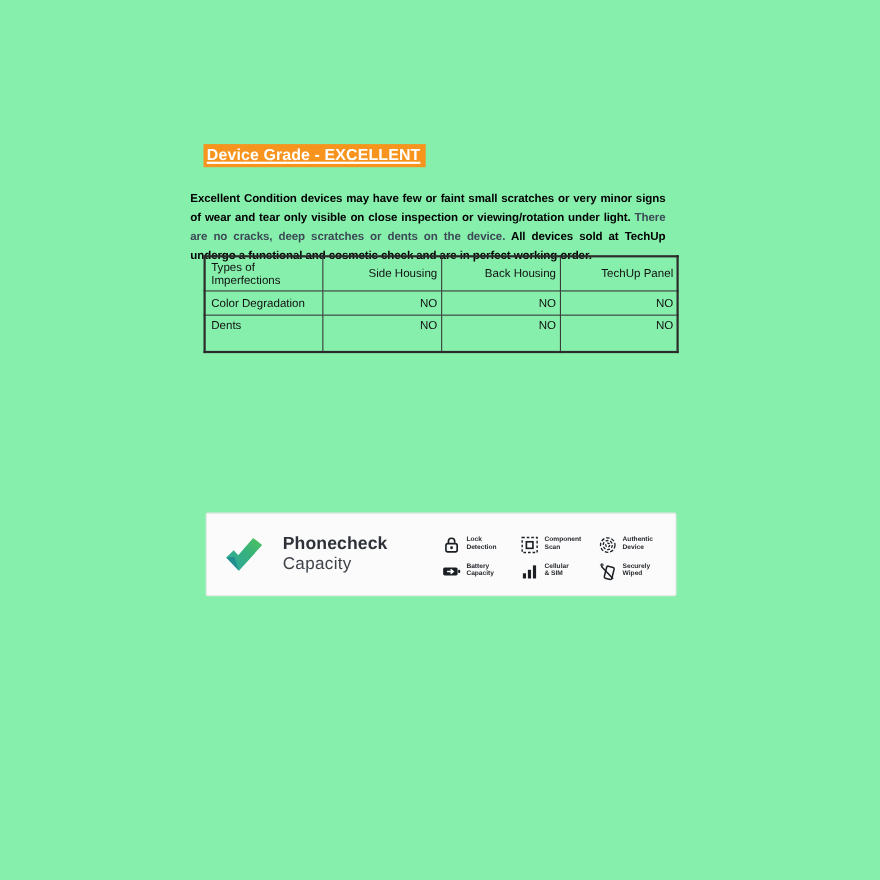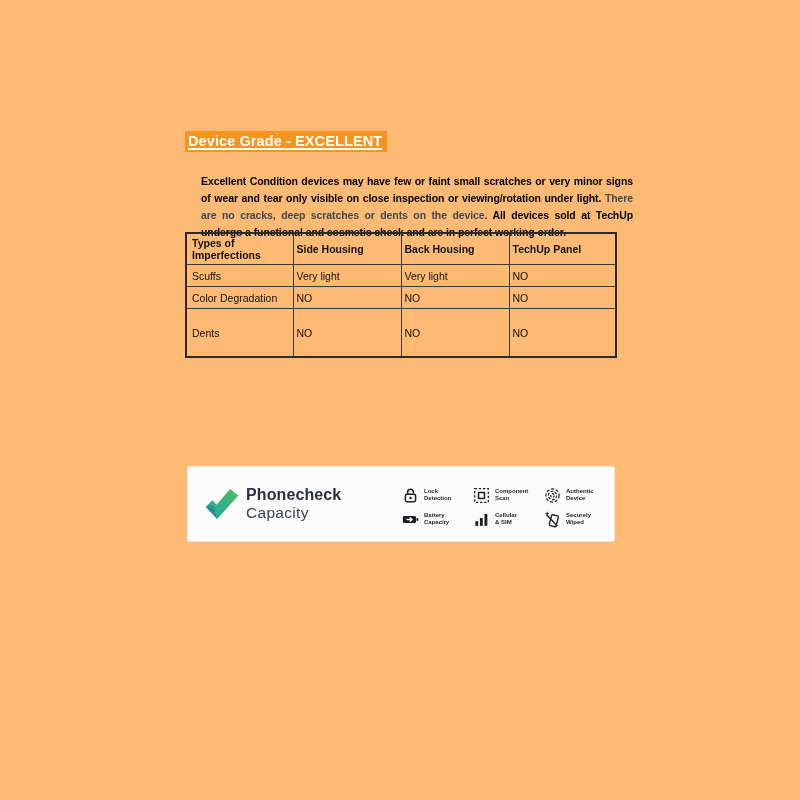--- a/index.html
+++ b/index.html
@@ -1,50 +1,50 @@
 <!DOCTYPE html>
 <html><head>
 <meta charset="utf-8">
 <style>
   html,body{margin:0;padding:0;background:#ffffff;}
-  .screen{position:relative;width:800px;height:800px;background:#fdba74;overflow:hidden;
+  .screen{position:relative;width:800px;height:800px;background:#86efac;overflow:hidden;
           font-family:"Liberation Sans",sans-serif;}
 
   
   .grade-heading{position:absolute;left:185px;top:131px;display:inline-block;
     color:#ffffff;font-size:14.5px;font-weight:700;padding:2px 5px 3px 3px;
     text-decoration:underline;text-decoration-thickness:2px;text-underline-offset:2px;
     letter-spacing:0.1px;}
 
   
-  .description{position:absolute;left:201px;top:162px;width:432px;
+  .description{position:absolute;left:173px;top:162px;width:432px;
     font-size:10.5px;font-weight:700;line-height:17px;text-align:justify;
     letter-spacing:-0.1px;color:#000000;}
   .seg-black{color:#000000;}
   .seg-slate{color:#3c4a56;}
 
   
   .imperfections{position:absolute;left:185px;top:232px;width:430px;
     border-collapse:collapse;table-layout:fixed;font-size:10.5px;color:#111111;}
   .imperfections th,.imperfections td{border:1.5px solid #3b3b3b;padding:2px 3px;
-    text-align:left;vertical-align:middle;overflow:hidden;}
+    text-align:right;vertical-align:middle;overflow:hidden;}
   .imperfections{border:2px solid #2b2b2b;}
-  .imperfections th{font-weight:700;height:26px;}
+  .imperfections th{font-weight:400;height:26px;}
   .imperfections th.c0,.imperfections td.c0{text-align:left;padding-left:5px;}
   .imperfections td.c0{white-space:nowrap;}
   tr.row-std td{height:17px;}
-  tr.row-tall td{height:27px;vertical-align:top;padding-top:18px;}
+  tr.row-tall td{height:27px;vertical-align:top;padding-top:3px;}
   tr.row-last td{height:18px;}
   .hl{color:#ffffff;padding:1.5px 4px 2px 4px;font-size:10.8px;}
 
   
   .pc-box{position:absolute;left:187px;top:466px;width:428px;height:76px;box-sizing:border-box;
     background:#fbfbfb;border:1px solid #e8e8e8;border-radius:2px;
     display:flex;align-items:center;padding:0 4px 0 17px;}
-  .pc-left{display:flex;align-items:center;gap:7px;}
+  .pc-left{display:flex;align-items:center;gap:18px;}
   .pc-words{display:flex;flex-direction:column;}
   .pc-name{font-size:16px;font-weight:700;color:#2e3238;line-height:18px;letter-spacing:0.1px;}
   .pc-sub{font-size:15.5px;font-weight:400;color:#3e434a;line-height:18px;letter-spacing:0.3px;}
   .pc-grid{margin-left:auto;margin-top:6px;display:grid;
     grid-template-columns:repeat(3,66px);column-gap:5px;row-gap:7px;}
   .pc-item{display:flex;align-items:center;gap:5px;}
   .pc-item svg{flex:0 0 auto;display:block;}
   .pc-label{font-size:6px;font-weight:700;color:#26292d;line-height:1.25;}
   .pc-label span{display:block;}
 </style>
@@ -66,26 +66,20 @@
       </colgroup>
     <thead>
       <tr>
         <th class="c0">Types of Imperfections</th>
         <th>Side Housing</th>
         <th>Back Housing</th>
         <th>TechUp Panel</th>
       </tr>
     </thead>
     <tbody>
-      <tr class="row-std">
-        <td class="c0">Scuffs</td>
-        <td>Very light</td>
-        <td>Very light</td>
-        <td>NO</td>
-      </tr>
       <tr class="row-std">
         <td class="c0">Color Degradation</td>
         <td>NO</td>
         <td>NO</td>
         <td>NO</td>
       </tr>
       <tr class="row-tall">
         <td class="c0">Dents</td>
         <td>NO</td>
         <td>NO</td>

